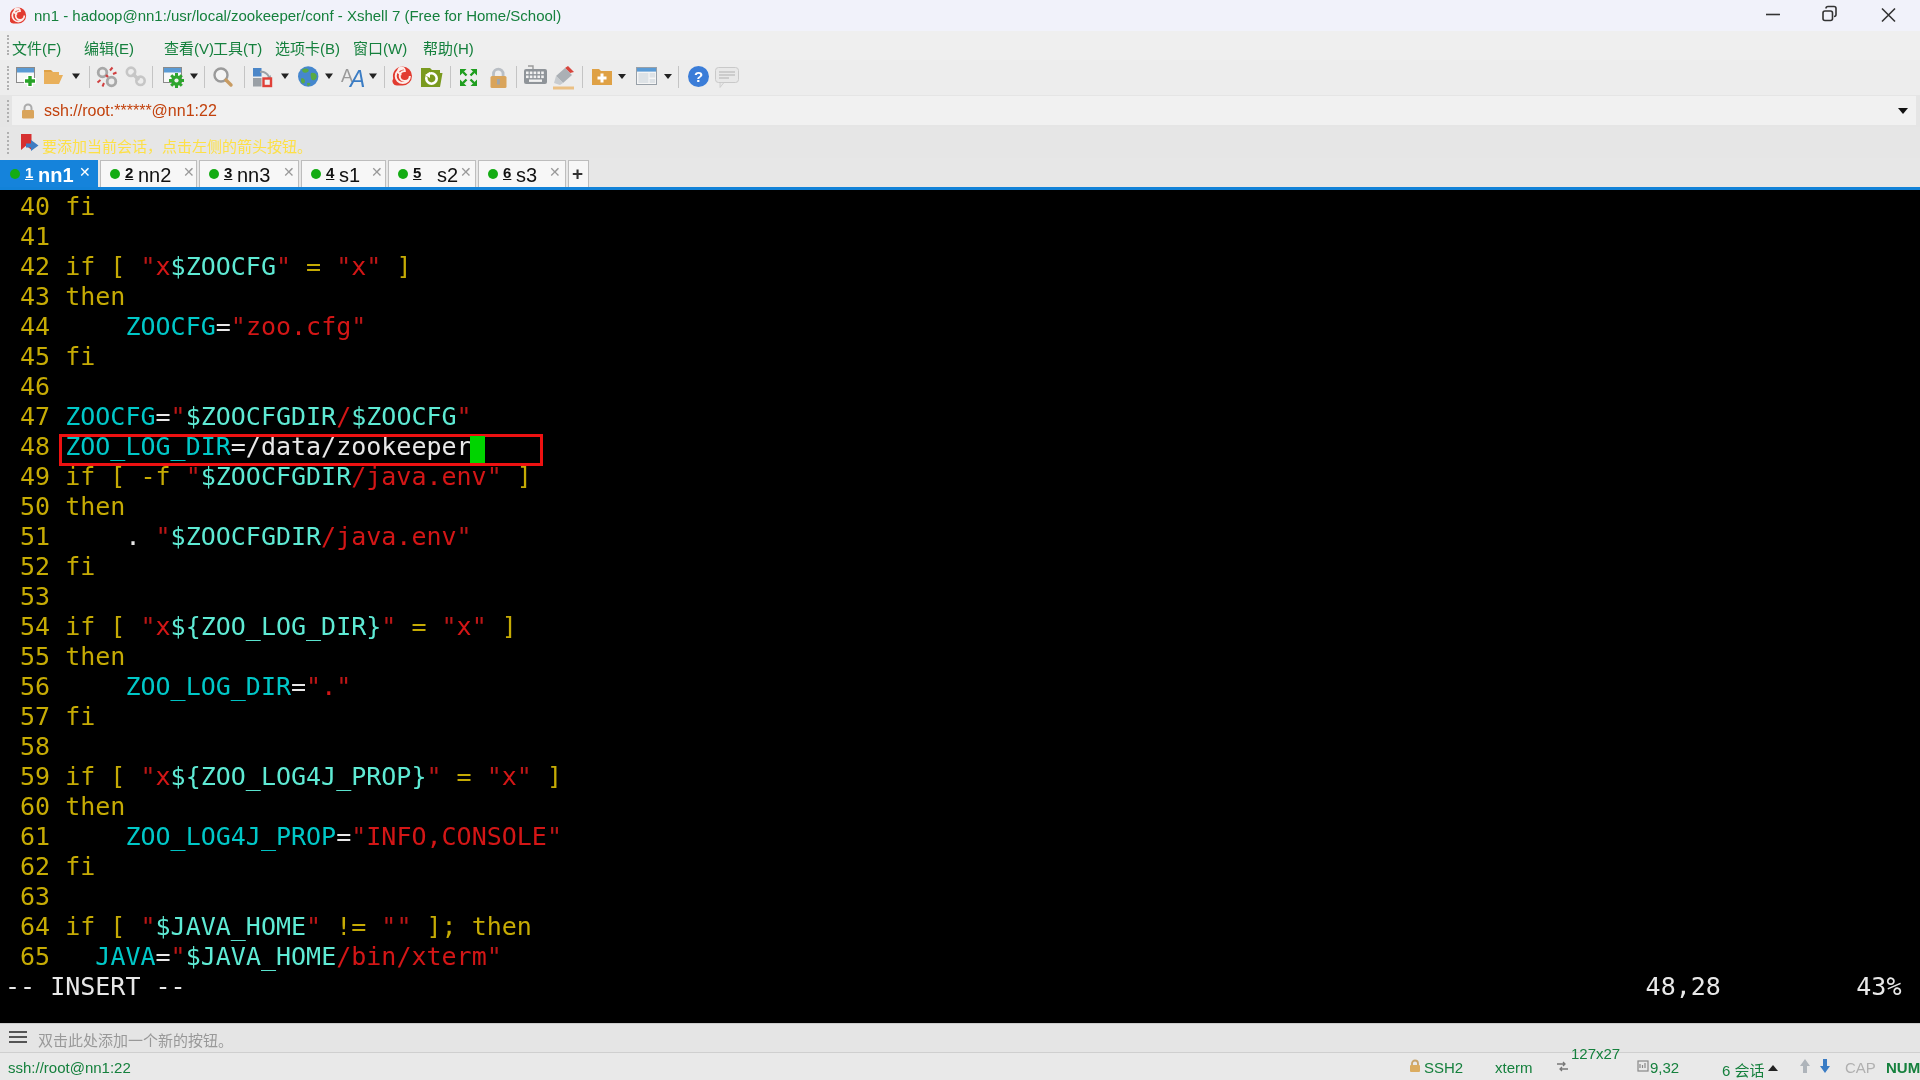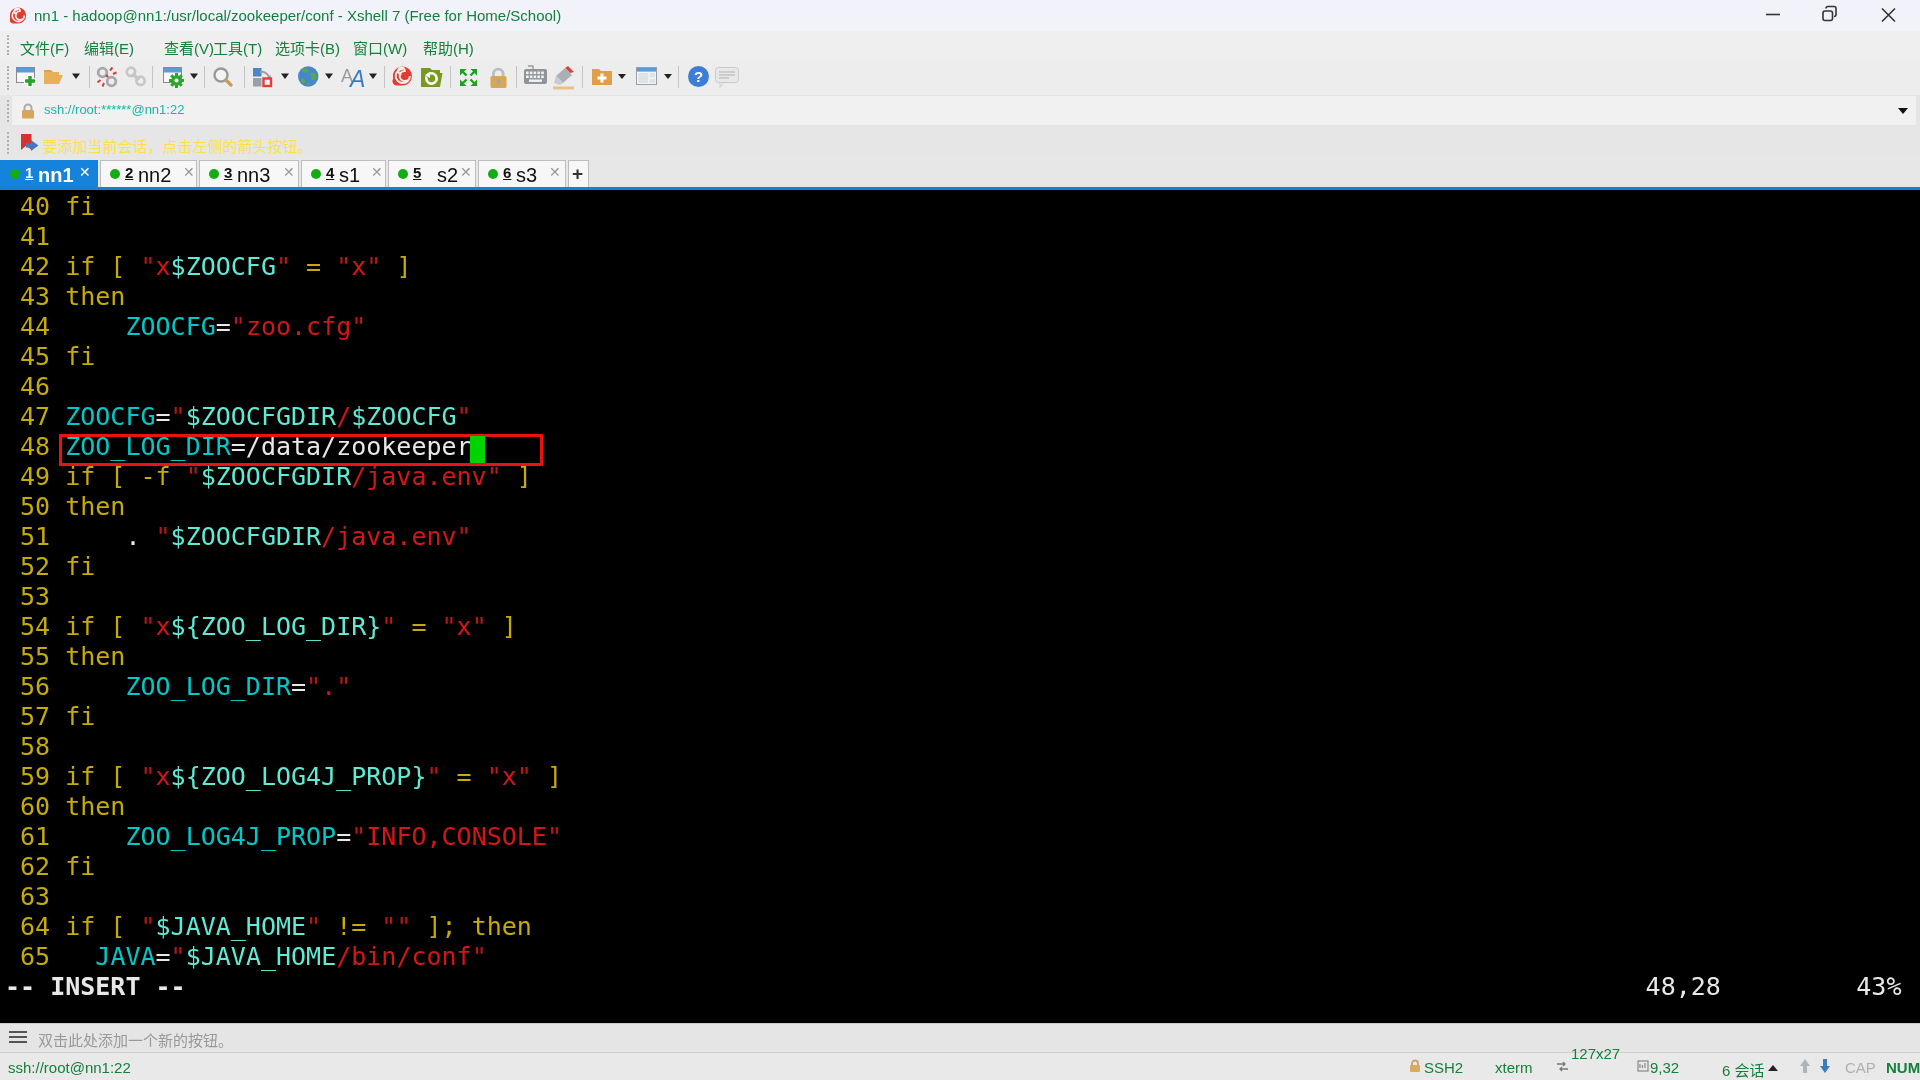--- a/index.html
+++ b/index.html
@@ -29,41 +29,41 @@
 .tabnum { font-size:15px; font-weight:bold; color:#111; text-decoration:underline; top:164px; }
 .tabname { font-size:20px; color:#111; top:164px; }
 .tabx { font-size:14px; color:#999; top:164px; }
 
 #tt { position:absolute; left:5px; top:2px; font-family:"DejaVu Sans Mono","Liberation Mono",monospace; font-size:25px; line-height:30px; color:#E8E8E8; white-space:pre; }
 .y { color:#C6AB04; }
 .c { color:#00C8C8; }
 .m { color:#5eead4; }
 .r { color:#D31616; }
 .q { color:#BC1616; }
-.b { font-weight:bold; }
+.b { font-weight:normal; }
 #cursor { left:470px; top:436px; width:15px; height:27px; background:#00D400; }
 #redbox { left:59px; top:434px; width:484px; height:32px; border:3px solid #EE1111; }
 </style>
 </head>
 <body>
 <div class="abs" id="title"></div>
 <svg class="abs" style="left:10px;top:7px" width="17" height="17" viewBox="0 0 20 20">
     <path d="M9.5 0.5 A9.5 9.5 0 0 1 19 10 A9.5 9.5 0 0 1 9.5 19.5 L4 19.5 A4.5 4.5 0 0 1 0.2 12.5 A9.5 9.5 0 0 1 9.5 0.5 z" fill="#E23B30"></path>
     <path d="M9.8 2.9 A7.1 7.1 0 1 0 16.9 10 A5.1 5.1 0 1 1 11.8 4.9 A3.3 3.3 0 1 0 8.5 8.2" fill="none" stroke="#FDEDEA" stroke-width="2"></path>
   </svg>
 <div class="abs t15" style="left:34px;top:7px">nn1 - hadoop@nn1:/usr/local/zookeeper/conf - Xshell 7 (Free for Home/School)</div>
 <svg class="abs" style="left:1764px;top:0" width="156" height="30" viewBox="0 0 156 30">
   <line x1="2" y1="14.5" x2="16" y2="14.5" stroke="#333" stroke-width="1.6"></line>
   <rect x="59" y="11" width="9.5" height="9.5" rx="2" fill="#F1F2FA" stroke="#333" stroke-width="1.6"></rect>
   <path d="M62 8.5 a2 2 0 0 1 2-2 h6 a2 2 0 0 1 2 2 v6 a2 2 0 0 1-2 2" fill="none" stroke="#333" stroke-width="1.6"></path>
   <path d="M118 8.5 L131 21.5 M131 8.5 L118 21.5" stroke="#333" stroke-width="1.6"></path>
 </svg>
 <div class="abs" id="menubar"></div>
 <div class="abs handle" style="left:7px;top:35px;height:20px"></div>
-<div class="abs t15" style="left:20px;top:37px">文件(F)</div>
+<div class="abs t15" style="left:12px;top:37px">文件(F)</div>
 <div class="abs t15" style="left:84px;top:37px">编辑(E)</div>
 <div class="abs t15" style="left:164px;top:37px">查看(V)</div>
 <div class="abs t15" style="left:213px;top:37px">工具(T)</div>
 <div class="abs t15" style="left:275px;top:37px">选项卡(B)</div>
 <div class="abs t15" style="left:353px;top:37px">窗口(W)</div>
 <div class="abs t15" style="left:423px;top:37px">帮助(H)</div>
 <div class="abs" id="toolbar"></div>
 <div class="abs handle" style="left:7px;top:66px;height:24px"></div>
 <svg class="abs" style="left:0;top:60px" width="760" height="35" viewBox="0 0 760 35">
 
@@ -216,21 +216,21 @@
       <path d="M4 5 h16 M4 8 h16 M4 11 h10" stroke="#C2C2C2" stroke-width="1.6"></path>
     </g>
 </svg>
 <div class="abs" id="addrrow"></div>
 <div class="abs" id="addrfield"></div>
 <div class="abs handle" style="left:7px;top:100px;height:22px"></div>
 <svg class="abs" style="left:21px;top:103px" width="14" height="16" viewBox="0 0 14 16">
     <path d="M3.5 7 V5 a3.5 3.5 0 0 1 7 0 v2" fill="none" stroke="#ABABAB" stroke-width="2"></path>
     <rect x="1" y="7" width="12" height="8.5" rx="1.2" fill="#D9A45B"></rect>
   </svg>
-<div class="abs" style="left:44px;top:102px;font-size:13px;color:#14b8a6;white-space:nowrap">ssh://root:******@nn1:22</div>
+<div class="abs" style="left:44px;top:102px;font-size:16px;color:#c2410c;white-space:nowrap">ssh://root:******@nn1:22</div>
 <div class="abs" style="left:1898px;top:108px;width:0;height:0;border-left:5px solid transparent;border-right:5px solid transparent;border-top:6px solid #111"></div>
 <div class="abs" id="hintrow"></div>
 <div class="abs handle" style="left:7px;top:132px;height:22px"></div>
 <svg class="abs" style="left:20px;top:134px" width="20" height="19" viewBox="0 0 20 19">
     <path d="M1 0 h10.5 v16 l-5.25 -4.5 L1 16 z" fill="#D63030"></path>
     <path d="M6 9.5 h5 v-3.5 l7.5 5.5 -7.5 5.5 v-3.5 h-5 z" fill="#3E7CC2"></path>
   </svg>
 <div class="abs t15g" style="left:42px;top:135px;color:#fde047">要添加当前会话，点击左侧的箭头按钮。</div>
 <div class="abs" id="tabrow"></div>
 <div class="abs tab active" style="left:0;width:98px"></div>
@@ -285,21 +285,21 @@
  55 then
  56 </span>    <span class="c">ZOO_LOG_DIR</span>=<span class="q">"</span><span class="r">.</span><span class="q">"</span><span class="y">
  57 fi
  58
  59 if [ </span><span class="q">"</span><span class="r">x</span><span class="m">${ZOO_LOG4J_PROP}</span><span class="q">"</span><span class="y"> = </span><span class="q">"</span><span class="r">x</span><span class="q">"</span><span class="y"> ]
  60 then
  61 </span>    <span class="c">ZOO_LOG4J_PROP</span>=<span class="q">"</span><span class="r">INFO,CONSOLE</span><span class="q">"</span><span class="y">
  62 fi
  63
  64 if [ </span><span class="q">"</span><span class="m">$JAVA_HOME</span><span class="q">"</span><span class="y"> != </span><span class="q">""</span><span class="y"> ]; then
- 65 </span>  <span class="c">JAVA</span>=<span class="q">"</span><span class="m">$JAVA_HOME</span><span class="r">/bin/conf</span><span class="q">"</span>
+ 65 </span>  <span class="c">JAVA</span>=<span class="q">"</span><span class="m">$JAVA_HOME</span><span class="r">/bin/xterm</span><span class="q">"</span>
 <span class="b">-- INSERT --</span>                                                                                                 48,28         43%</pre>
   </div>
 <div class="abs" id="redbox"></div>
 <div class="abs" id="cursor"></div>
 <div class="abs" id="btnbar"></div>
 <svg class="abs" style="left:9px;top:1030px" width="20" height="14" viewBox="0 0 20 14">
     <path d="M0 2 h18 M0 7 h18 M0 12 h18" stroke="#555" stroke-width="2.2"></path>
   </svg>
 <div class="abs t15g" style="left:38px;top:1029px;color:#999">双击此处添加一个新的按钮。</div>
 <div class="abs" id="statusbar"></div>

